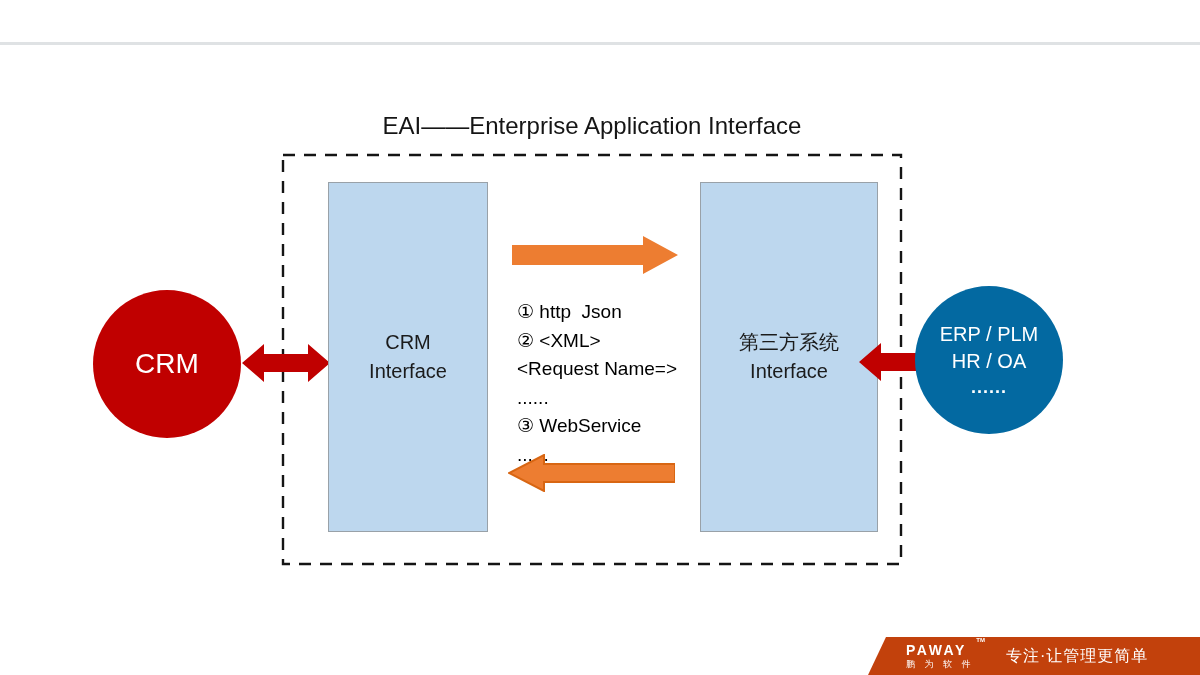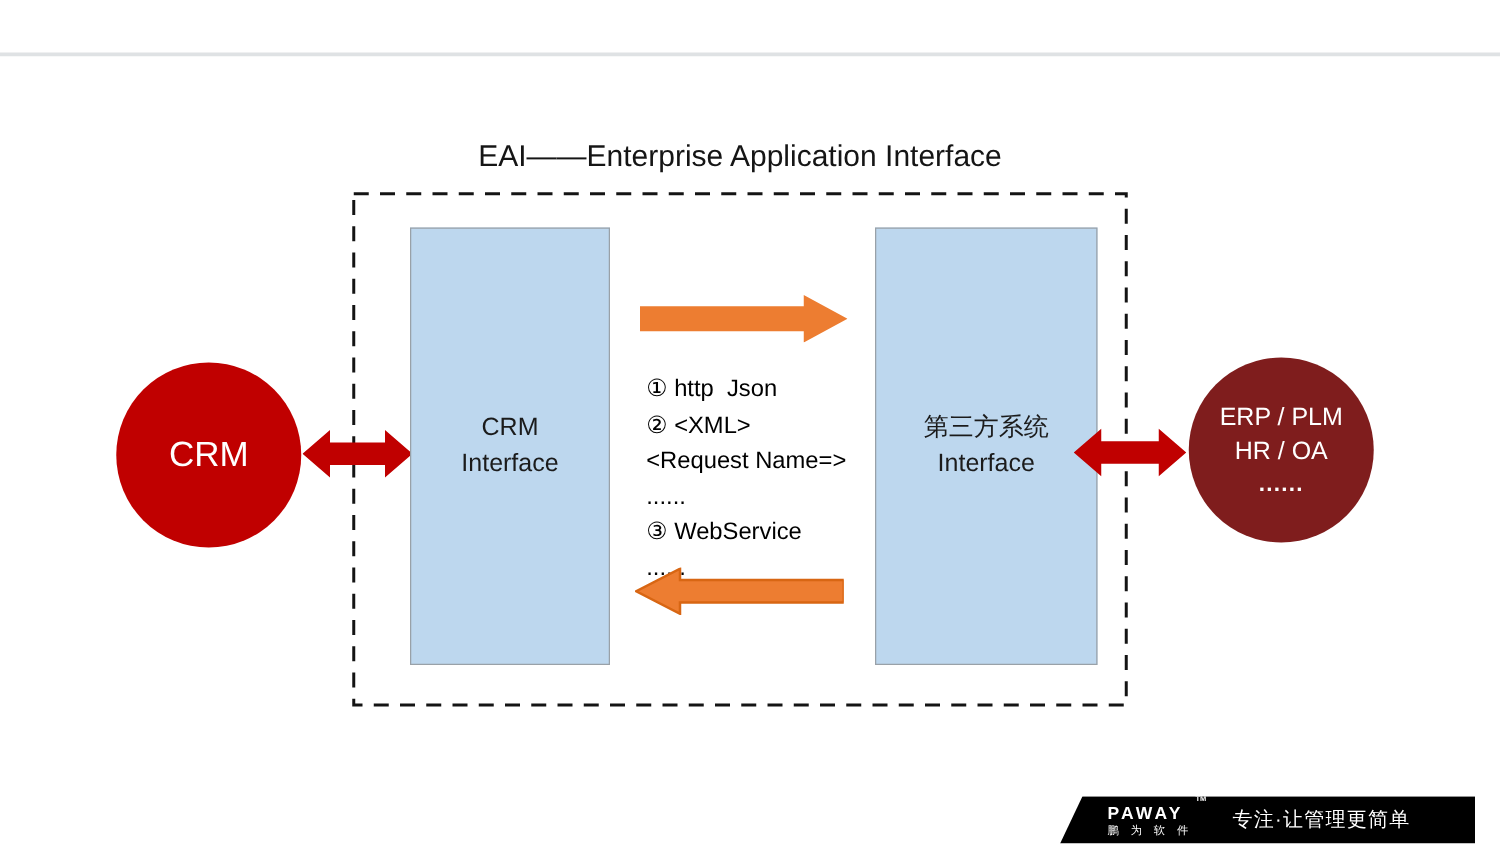--- a/index.html
+++ b/index.html
@@ -82,23 +82,23 @@
     color: #ffffff;
     text-align: center;
   }
   .crm-circle {
     left: 93px; top: 290px;
     width: 148px; height: 148px;
     background: #C00000;
     font-size: 28px;
   }
   .erp-circle {
-    left: 951px; top: 286px;
+    left: 915px; top: 286px;
     width: 148px; height: 148px;
-    background: #7f1d1d;
+    background: #0369a1;
     font-size: 20px;
     line-height: 27px;
   }
   .erp-dots { font-size: 18px; line-height: 24px; letter-spacing: 1px; font-weight: bold; }
 
   
   .arrow { position: absolute; }
   .orange-top    { left: 512px; top: 236px; }
   .orange-bottom { left: 508px; top: 454px; }
   .red-left      { left: 242px; top: 341px; }
@@ -114,23 +114,23 @@
   }
   .protocol-line {
     height: 28.5px;
     line-height: 28.5px;
     white-space: pre;
   }
 
   
   .footer-banner {
     position: absolute;
-    left: 848px; top: 637px;
+    left: 868px; top: 637px;
     width: 332px; height: 38px;
-    background: #000000;
+    background: #c2410c;
     clip-path: polygon(18px 0, 100% 0, 100% 100%, 0 100%);
     display: flex;
     align-items: center;
     color: #ffffff;
   }
   .logo-block { margin-left: 38px; line-height: 1; position: relative; }
   .logo-name {
     font-size: 14px;
     font-weight: bold;
     letter-spacing: 2.5px;

